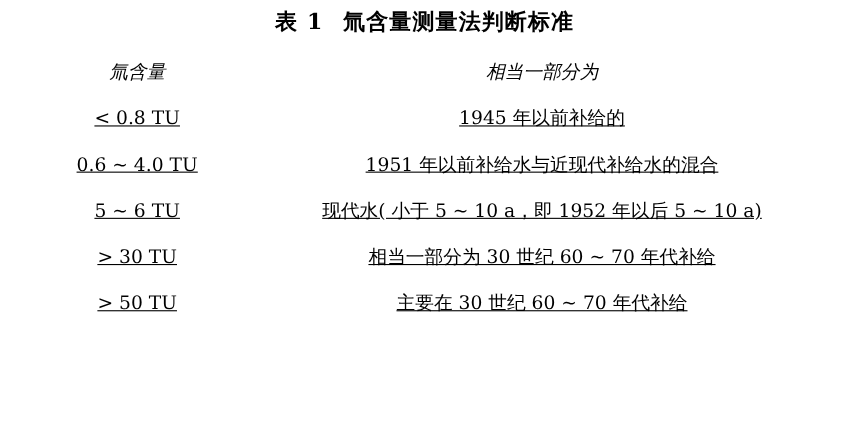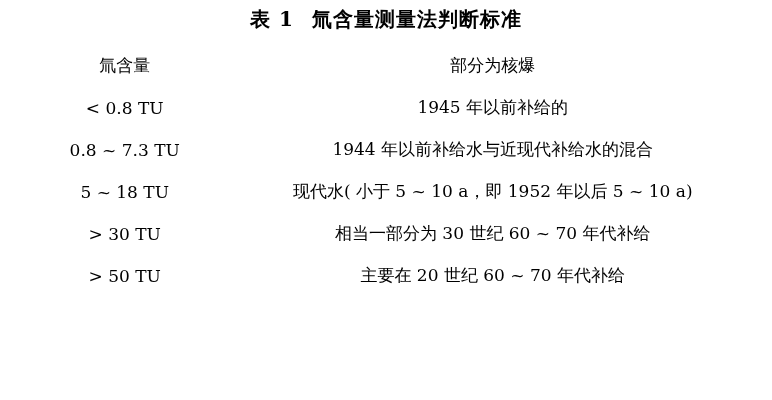--- a/index.html
+++ b/index.html
@@ -44,35 +44,37 @@
     font-size: 17px;
     text-align: center;
     padding: 9px 2px 10px 2px;
     border: none;
     white-space: nowrap;
   }
   col.c1 { width: 29%; }
   col.c2 { width: 71%; }
   .rule-top {
     border-top: 2.2px solid #000;
+    font-style: italic;
   }
   .rule-mid {
     border-top: 1.1px solid #000;
   }
   .rule-bottom {
     border-top: 2.2px solid #000;
   }
   thead th {
     padding-top: 12px;
     padding-bottom: 12px;
     font-size: 17.5px;
   }
   tbody tr td {
     padding-top: 10px;
     padding-bottom: 11px;
+    text-decoration: underline;
   }
   sup {
     font-size: 11px;
     vertical-align: super;
   }
   .bottom-spacer {
     flex: 1;
   }
 </style>
 </head>
@@ -85,43 +87,43 @@
   </div>
 
   <table class="doc-table">
     <colgroup>
       <col class="c1">
       <col class="c2">
     </colgroup>
     <thead>
       <tr>
         <th class="rule-top">氚含量</th>
-        <th class="rule-top">部分为核爆</th>
+        <th class="rule-top">相当一部分为</th>
       </tr>
     </thead>
     <tbody>
       <tr>
         <td class="rule-mid">&lt; 0.8 TU</td>
         <td class="rule-mid">1945 年以前补给的</td>
       </tr>
       <tr>
-        <td>0.8 ~ 7.3 TU</td>
-        <td>1944 年以前补给水与近现代补给水的混合</td>
+        <td>0.6 ~ 4.0 TU</td>
+        <td>1951 年以前补给水与近现代补给水的混合</td>
       </tr>
       <tr>
-        <td>5 ~ 18 TU</td>
+        <td>5 ~ 6 TU</td>
         <td>现代水( 小于 5 ~ 10 a，即 1952 年以后 5 ~ 10 a)</td>
       </tr>
       <tr>
         <td>&gt; 30 TU</td>
         <td>相当一部分为 30 世纪 60 ~ 70 年代补给</td>
       </tr>
       <tr>
         <td>&gt; 50 TU</td>
-        <td>主要在 20 世纪 60 ~ 70 年代补给</td>
+        <td>主要在 30 世纪 60 ~ 70 年代补给</td>
       </tr>
       <tr>
         <td class="rule-bottom" style="padding:0;height:0;"></td>
         <td class="rule-bottom" style="padding:0;height:0;"></td>
       </tr>
     </tbody>
   </table>
 
   <div class="bottom-spacer"></div>
 </div>

